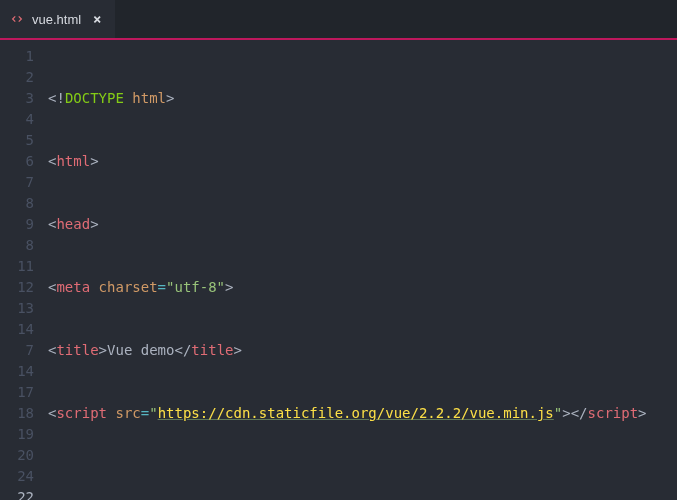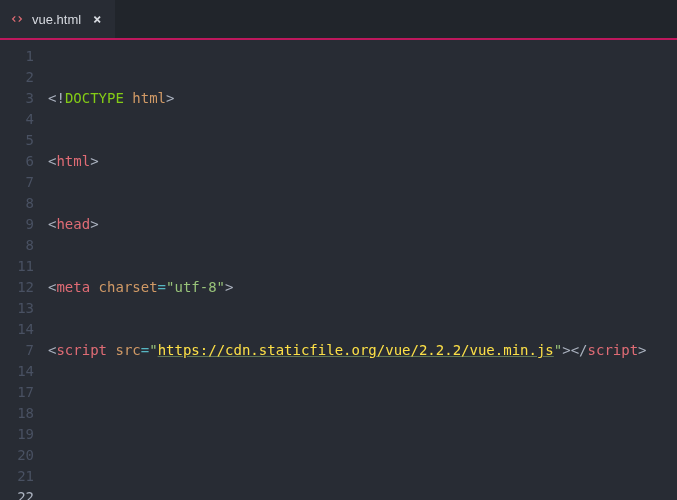--- a/index.html
+++ b/index.html
@@ -108,29 +108,30 @@
     <div>11</div>
     <div>12</div>
     <div>13</div>
     <div>14</div>
     <div>7</div>
     <div>14</div>
     <div>17</div>
     <div>18</div>
     <div>19</div>
     <div>20</div>
-    <div>21</div>
+    <div>24</div>
     <div class="ln-active">22</div>
   </div>
 
   <div class="code">
     <div class="code-line"><span class="tok-angle">&lt;</span><span class="tok-angle">!</span><span class="tok-doctype-kw">DOCTYPE</span><span> </span><span class="tok-attr">html</span><span class="tok-angle">&gt;</span></div>
     <div class="code-line"><span class="tok-angle">&lt;</span><span class="tok-tag">html</span><span class="tok-angle">&gt;</span></div>
     <div class="code-line"><span class="tok-angle">&lt;</span><span class="tok-tag">head</span><span class="tok-angle">&gt;</span></div>
     <div class="code-line"><span class="tok-angle">&lt;</span><span class="tok-tag">meta</span><span> </span><span class="tok-attr">charset</span><span class="tok-op">=</span><span class="tok-string">"utf-8"</span><span class="tok-angle">&gt;</span></div>
+    <div class="code-line"><span class="tok-angle">&lt;</span><span class="tok-tag">title</span><span class="tok-angle">&gt;</span><span class="tok-text">Vue demo</span><span class="tok-angle">&lt;</span><span class="tok-angle">/</span><span class="tok-tag">title</span><span class="tok-angle">&gt;</span></div>
     <div class="code-line"><span class="tok-angle">&lt;</span><span class="tok-tag">script</span><span> </span><span class="tok-attr">src</span><span class="tok-op">=</span><span class="tok-string">"</span><span class="tok-url">https://cdn.staticfile.org/vue/2.2.2/vue.min.js</span><span class="tok-string">"</span><span class="tok-angle">&gt;</span><span class="tok-angle">&lt;</span><span class="tok-angle">/</span><span class="tok-tag">script</span><span class="tok-angle">&gt;</span></div>
     
     
     
     
     
     
     
     
     

